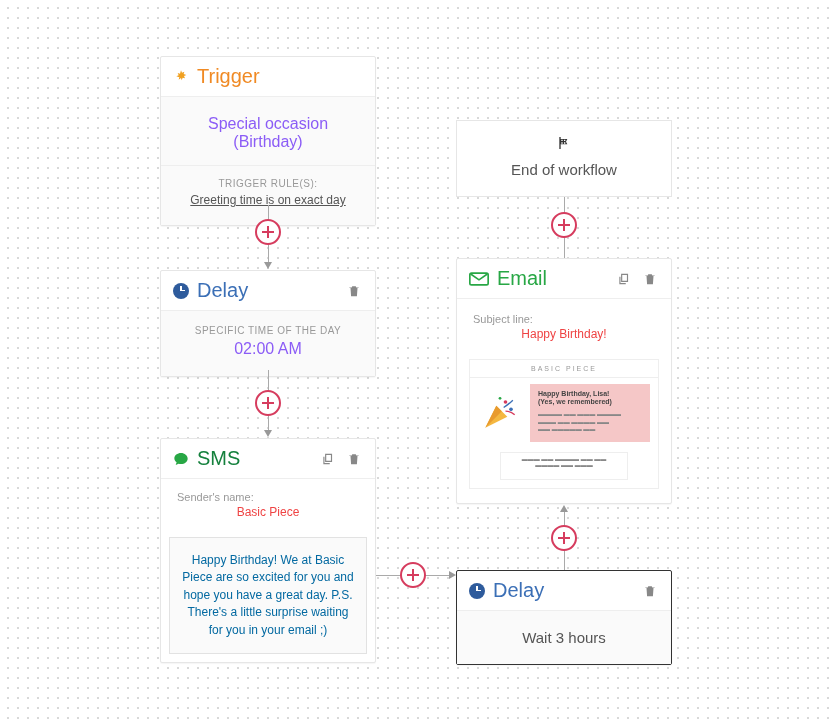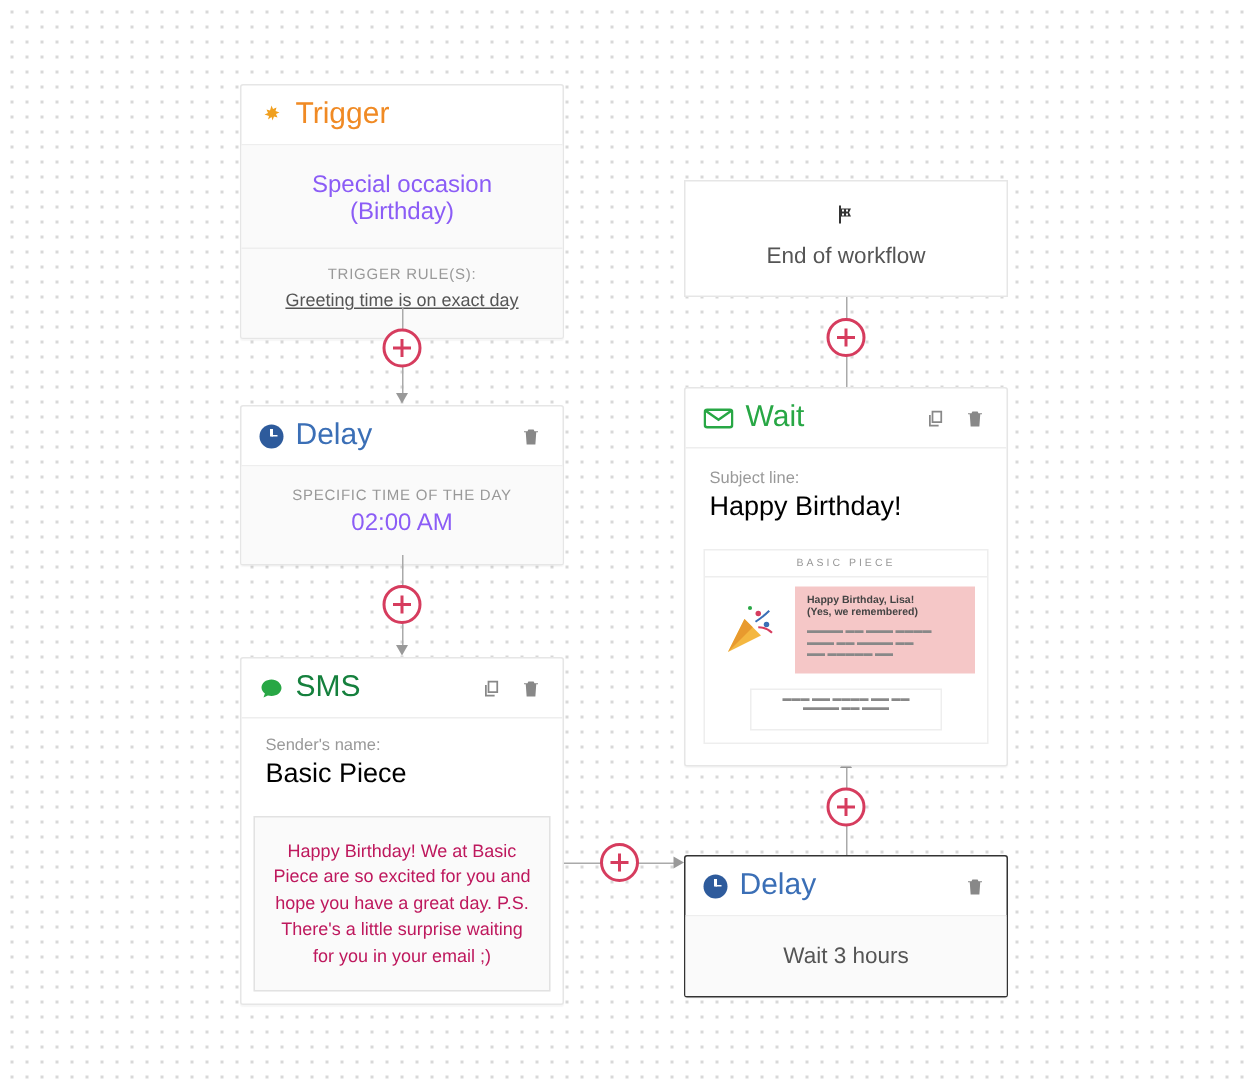--- a/index.html
+++ b/index.html
@@ -82,24 +82,24 @@
   .arrowhead.down { border-top:7px solid #999; }
   .arrowhead.right{
     border-top:4px solid transparent;
     border-bottom:4px solid transparent;
     border-left:7px solid #999;
     border-right:none;
   }
   .arrowhead.up { border-bottom:7px solid #999; border-top:none;}
   .sms-text {
     margin: 8px; padding:14px 12px; border:1px solid #e2e2e2; background:#fafafa;
-    font-size:12px; line-height:1.45; text-align:center; color:#be185d;
+    font-size:12px; line-height:1.45; text-align:center; color:#0369a1;
   }
   .small-label{ font-size:11px; color:#999; text-align:left; padding: 4px 16px 0;}
-  .field-val { font-size:18px; color:#000000; text-align:left; padding:2px 16px 10px;}
+  .field-val { font-size:12px; color:#ef4444; text-align:center; padding:2px 16px 10px;}
   
   .trigger-icon{ color:#f0a020; width:16px;height:16px;}
   .delay-icon{ width:16px;height:16px;border-radius:50%;background:#2e5b9c;position:relative;}
   .delay-icon::before{content:"";position:absolute;width:1.5px;height:5px;background:#fff;left:7px;top:3px;}
   .delay-icon::after{content:"";position:absolute;width:4px;height:1.5px;background:#fff;left:8px;top:7px;}
   .sms-icon{ width:16px;height:16px;}
   .email-icon{ width:20px;height:14px;}
   .flag-icon{ width:16px;height:16px; color:#333;}
 
   
@@ -212,21 +212,21 @@
 <div class="arrow v" style="left:564px; top:510px; height:60px;"></div>
 <div class="arrowhead up" style="left:560px; top:505px;"></div>
 <div class="add-btn" style="left:551px; top:525px;"></div>
 
 <div class="node email" style="left:456px; top:258px; width:216px;">
   <div class="node-header">
     <svg class="email-icon" viewBox="0 0 24 16">
       <rect x="1" y="1" width="22" height="14" rx="2" fill="none" stroke="#28a745" stroke-width="2"></rect>
       <path d="M2 2l10 7L22 2" fill="none" stroke="#28a745" stroke-width="2"></path>
     </svg>
-    <span class="title">Wait</span>
+    <span class="title">Email</span>
     <span class="icon-btn">
       <svg width="14" height="14" viewBox="0 0 24 24">
           <path fill="none" stroke="currentColor" stroke-width="2" d="M8 4h10v12H8zM5 8v12h10"></path>
         </svg>
     </span>
     <span class="icon-btn">
       <svg width="14" height="14" viewBox="0 0 24 24">
           <path fill="currentColor" d="M6 7h12l-1 14H7L6 7zm3-3h6l1 2H8l1-2zM4 6h16v1H4z"></path>
         </svg>
     </span>

